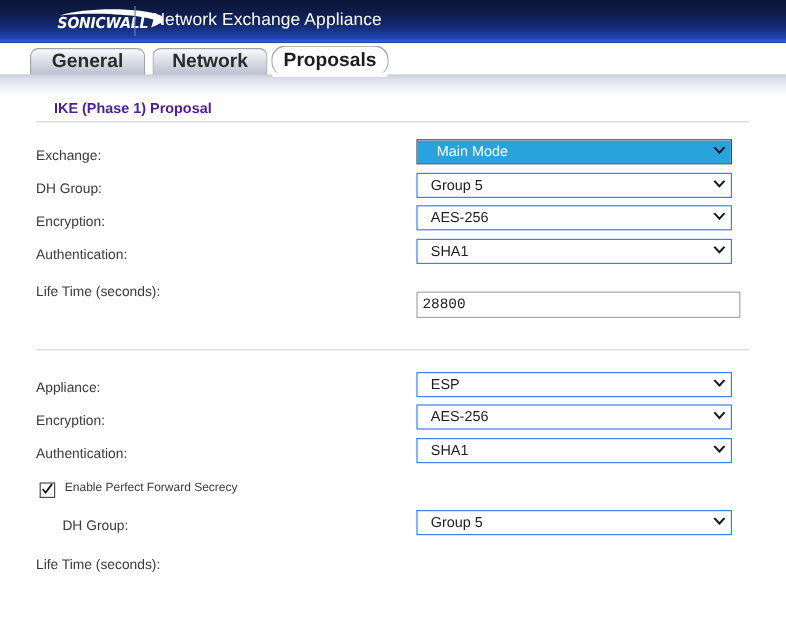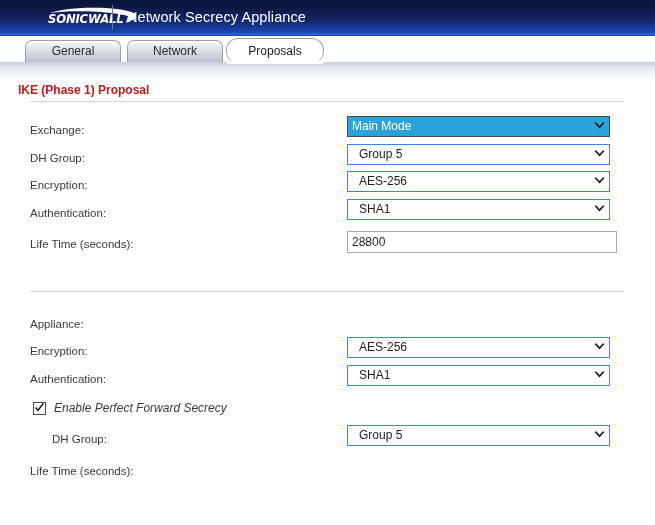--- a/index.html
+++ b/index.html
@@ -90,23 +90,24 @@
     position: absolute;
     top: 4px;
     height: 23px;
     box-sizing: border-box;
     border: 1px solid #9b9fae;
     border-bottom: none;
     border-radius: 7px 7px 0 0;
     background: linear-gradient(to bottom, #fcfcfd 0%, #eceef3 18%, #d3d6e1 58%, #b9bdcd 100%);
     text-align: center;
     line-height: 21px;
-    font-size: 12px;
+    font-size: 16px;
     color: #2b2b2b;
     box-shadow: inset 0 1px 0 #ffffff;
+    font-weight: bold;
   }
   .tab.active {
     background: #ffffff;
     border-color: #9b9fae;
     color: #1c1c1c;
     height: 25px;
     top: 2px;
     line-height: 24px;
     z-index: 3;
   }
@@ -130,25 +131,25 @@
   
   .body-area {
     position: relative;
     width: 655px;
     height: 442px;
     background: #ffffff;
   }
 
   .section-head {
     position: absolute;
-    left: 18px;
+    left: 45px;
     width: 594px;
     font-size: 12px;
     font-weight: bold;
-    color: #b91c1c;
+    color: #4c1d95;
     white-space: nowrap;
   }
   .section-rule {
     position: absolute;
     left: 30px;
     width: 594px;
     height: 1px;
     background: #d4d4d4;
   }
 
@@ -195,21 +196,21 @@
     border: 1px solid #4a4a4a;
     background: #d8d4c8;
     padding-left: 0;
   }
   .sel.focused .sel-text {
     display: inline-block;
     width: 272px;
     height: 19px;
     background: #29a3dc;
     color: #ffffff;
-    padding-left: 4px;
+    padding-left: 16px;
     box-sizing: border-box;
     line-height: 19px;
     vertical-align: top;
   }
 
   .txt {
     width: 270px;
     height: 22px;
     border: 1px solid #a8a8a8;
     background: #ffffff;
@@ -232,39 +233,38 @@
     height: 13px;
     border: 1px solid #4c4c4c;
     background: #ffffff;
     box-sizing: border-box;
   }
   .cb-box svg { display: block; }
   .cb-label {
     position: absolute;
     left: 21px;
     top: -1px;
-    font-size: 12px;
+    font-size: 10px;
     color: #3a3a3a;
     white-space: nowrap;
-    font-style: italic;
   }
 </style>
 </head>
 <body>
 
 <div class="header">
   <div class="logo-wrap">
     <div class="logo-text">SONICWALL</div>
     <svg class="logo-swoosh" viewBox="0 0 92 24">
       <path d="M2 7 C 22 0, 70 0, 86 7 C 90 9, 88 13, 80 16 L 83 12 C 80 7, 30 3, 2 7 Z" fill="#ffffff"></path>
       <path d="M78 17 L 88 12 L 80 10 Z" fill="#ffffff"></path>
     </svg>
   </div>
   <div class="header-divider"></div>
-  <div class="header-title">Network Secrecy Appliance</div>
+  <div class="header-title">Network Exchange Appliance</div>
 </div>
 
 <div class="tabstrip">
   <div class="tab-bar-shadow"></div>
   <div class="tab" style="left:25px; width:96px;">General</div>
   <div class="tab" style="left:127px; width:96px;">Network</div>
   <div class="tab active" style="left:226px; width:98px;border-radius:12px;">Proposals</div>
   <div class="tab-active-mask" style="left:227px; width:96px;"></div>
 </div>
 
@@ -307,25 +307,33 @@
   <div class="ctl sel" style="top:116px;">
     <span class="sel-text">SHA1</span>
     <span class="arrow">
       <svg width="11" height="8" viewBox="0 0 11 8">
           <path d="M0.5 1 L5.5 6.5 L10.5 1 L9 0.2 L5.5 4 L2 0.2 Z" fill="#1a1a1a"></path>
         </svg>
     </span>
   </div>
 
   <div class="field-label" style="top:155px;">Life Time (seconds):</div>
-  <div class="ctl txt" style="top:148px;">28800</div>
+  <div class="ctl txt" style="top:160px;font-family:Liberation Mono, monospace;">28800</div>
 
   <div class="section-rule" style="top:208px;"></div>
 
   <div class="field-label" style="top:235px;">Appliance:</div>
+  <div class="ctl sel" style="top:227px;">
+    <span class="sel-text">ESP</span>
+    <span class="arrow">
+      <svg width="11" height="8" viewBox="0 0 11 8">
+          <path d="M0.5 1 L5.5 6.5 L10.5 1 L9 0.2 L5.5 4 L2 0.2 Z" fill="#1a1a1a"></path>
+        </svg>
+    </span>
+  </div>
 
   <div class="field-label" style="top:262px;">Encryption:</div>
   <div class="ctl sel" style="top:254px;">
     <span class="sel-text">AES-256</span>
     <span class="arrow">
       <svg width="11" height="8" viewBox="0 0 11 8">
           <path d="M0.5 1 L5.5 6.5 L10.5 1 L9 0.2 L5.5 4 L2 0.2 Z" fill="#1a1a1a"></path>
         </svg>
     </span>
   </div>

